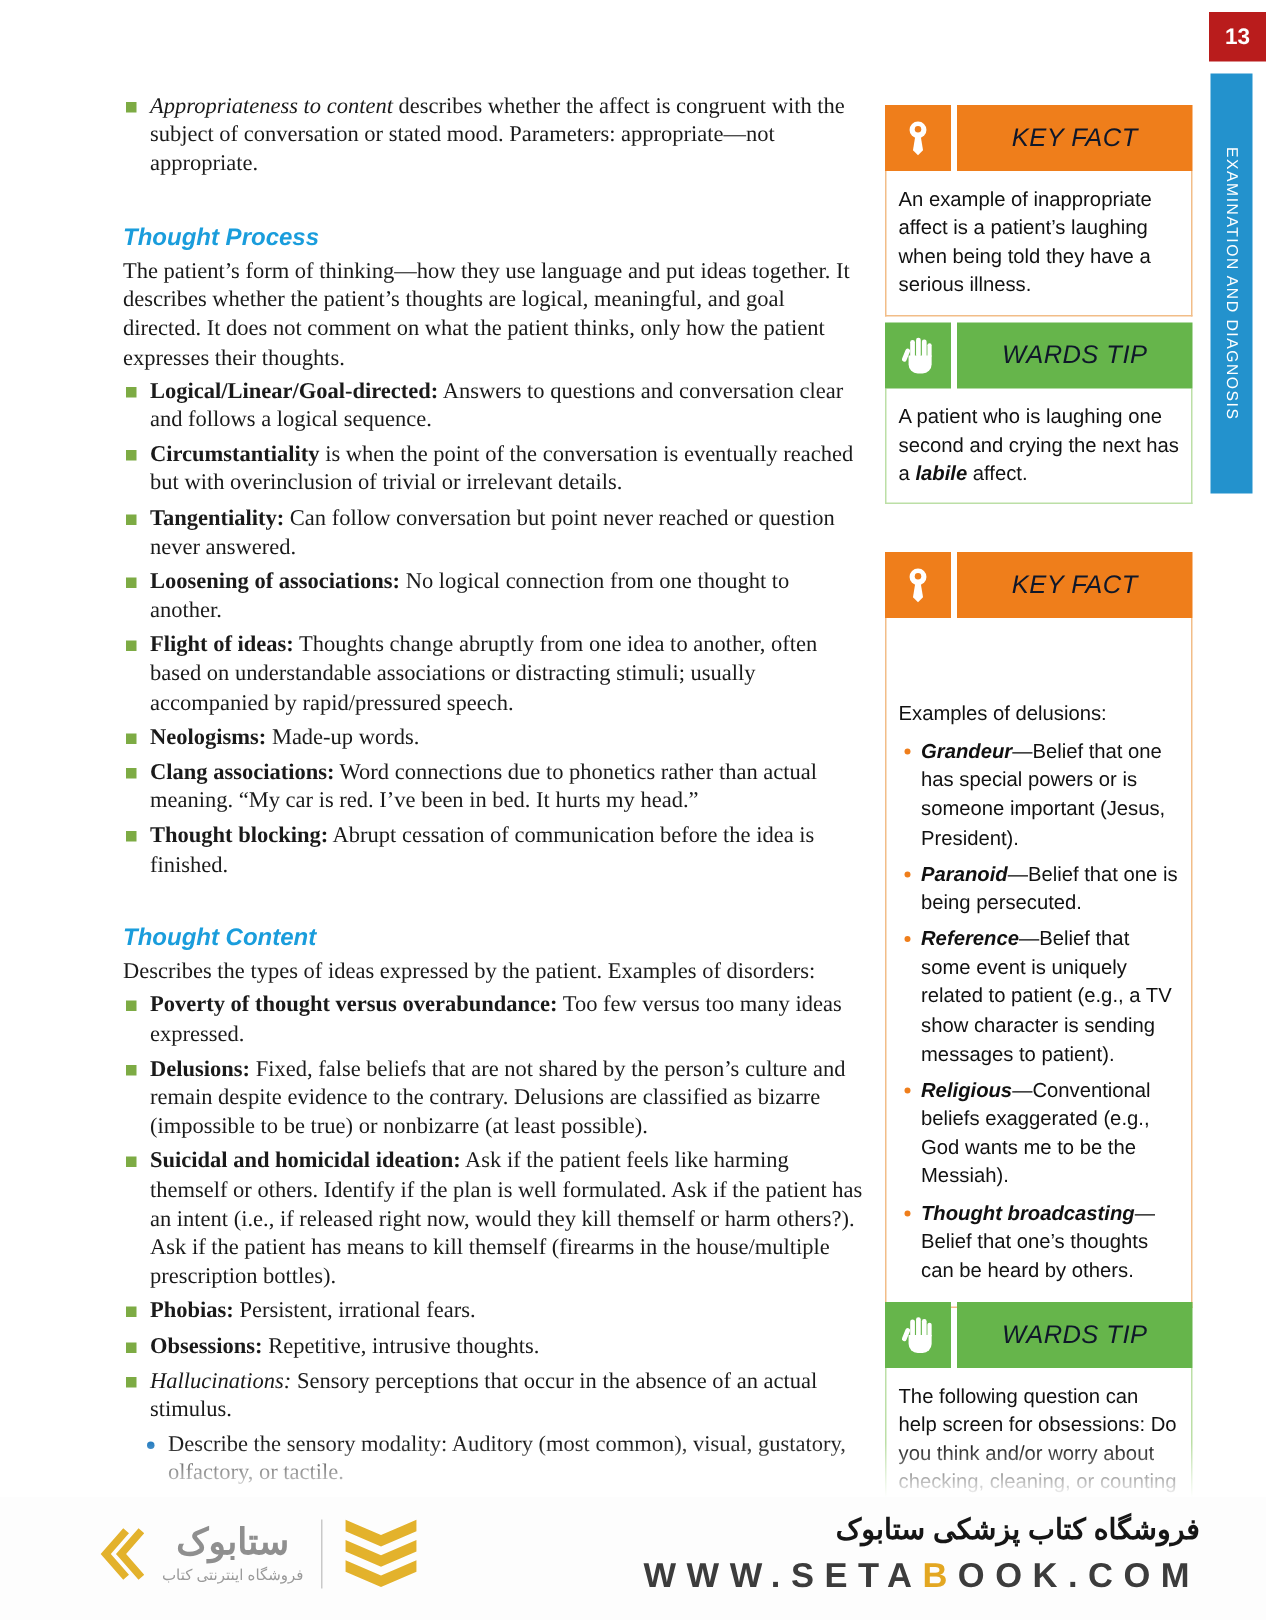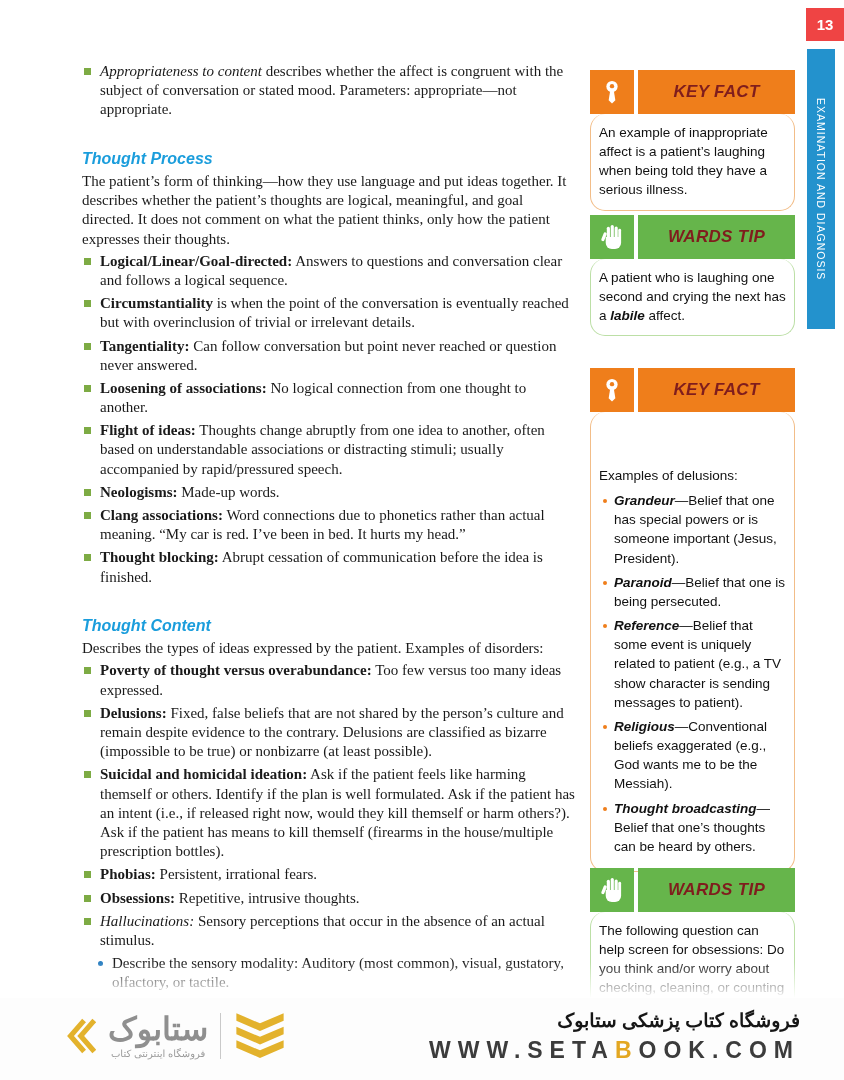--- a/index.html
+++ b/index.html
@@ -4,21 +4,21 @@
 <style>
   * { margin:0; padding:0; box-sizing:border-box; }
   html,body { background:#ffffff; }
   .page {
     position:relative; width:844px; height:1080px; background:#fff; overflow:hidden;
     font-family:"Liberation Serif", serif; color:#1a1a1a;
   }
 
   
   .pagenum {
-    position:absolute; top:8px; right:0; width:38px; height:33px; background:#ef4444;
+    position:absolute; top:8px; right:0; width:38px; height:33px; background:#b91c1c;
     color:#fff; display:flex; align-items:center; justify-content:center;
     font-family:"Liberation Sans",sans-serif; font-weight:bold; font-size:15px;
   }
   .side-tab {
     position:absolute; top:49px; right:9px; width:28px; height:280px; background:#2392cd;
     display:flex; align-items:center; justify-content:center;
   }
   .side-tab span {
     writing-mode:vertical-rl; color:#fff; font-family:"Liberation Sans",sans-serif;
     font-size:10.5px; letter-spacing:1px; white-space:nowrap;
@@ -43,46 +43,46 @@
   
   .sidebar {
     position:absolute; left:590px; top:62px; width:205px; height:940px;
     font-family:"Liberation Sans",sans-serif; font-size:13.5px; line-height:1.42; color:#111;
   }
   .box { position:absolute; left:0; width:205px; }
   .box-head { display:flex; height:44px; }
   .icon-sq { flex:none; width:44px; height:44px; display:flex; align-items:center; justify-content:center; }
   .head-bar {
     flex:1; margin-left:4px; display:flex; align-items:center; justify-content:center;
-    color:#7f1d1d; font-style:italic; font-weight:bold; font-size:17px; letter-spacing:.3px;
+    color:#0f172a; font-style:italic; font-weight:normal; font-size:17px; letter-spacing:.3px;
   }
   .keyfact .icon-sq, .keyfact .head-bar { background:#ef7e1b; }
   .wardstip .icon-sq, .wardstip .head-bar { background:#66b54b; }
-  .box-body { padding:9px 8px 10px; border-style:solid; border-width:0 1px 1px 1px; background:#fff;border-radius:15px; }
+  .box-body { padding:9px 8px 10px; border-style:solid; border-width:0 1px 1px 1px; background:#fff; }
   .keyfact .box-body { border-color:#f2bd88; }
   .wardstip .box-body { border-color:#bcdfa6; }
   .kf-intro { margin-bottom:6px;margin-top:45px; }
   .kf-item { display:flex; margin:0 0 5px; }
   .kdot { flex:none; width:4px; height:4px; border-radius:50%; background:#ef7e1b; margin:8px 7px 0 4px; }
   .kf-lead { font-style:italic; font-weight:bold; }
   .lab { font-style:italic; font-weight:bold; }
 
   
   .fade {
     position:absolute; left:0; right:0; bottom:82px; height:36px; pointer-events:none;
     background:linear-gradient(rgba(255,255,255,0), #ffffff);
   }
   .footer {
     position:absolute; left:0; bottom:0; width:844px; height:82px; background:#fdfdfd;
     display:flex; align-items:center; justify-content:space-between;
     padding:0 44px 6px 62px; font-family:"Liberation Sans",sans-serif;
   }
   .footer-logo { display:flex; align-items:center; gap:12px; }
   .logo-word { text-align:center; }
-  .logo-fa { font-size:32px; font-weight:bold; color:#8f8f8f; line-height:1.05; }
+  .logo-fa { font-size:24px; font-weight:bold; color:#8f8f8f; line-height:1.05; }
   .logo-sub { font-size:10px; color:#9a9a9a; margin-top:2px; }
   .logo-div { width:1px; height:46px; background:#c9c9c9; }
   .footer-right { text-align:right; }
   .f-tagline { font-weight:bold; font-size:19px; color:#161616; margin-bottom:5px; }
   .f-url { font-weight:bold; font-size:23px; letter-spacing:7px; color:#3c3c3c; white-space:nowrap; }
   .url-accent { color:#e3a722; }
 </style>
 </head>
 <body>
 

